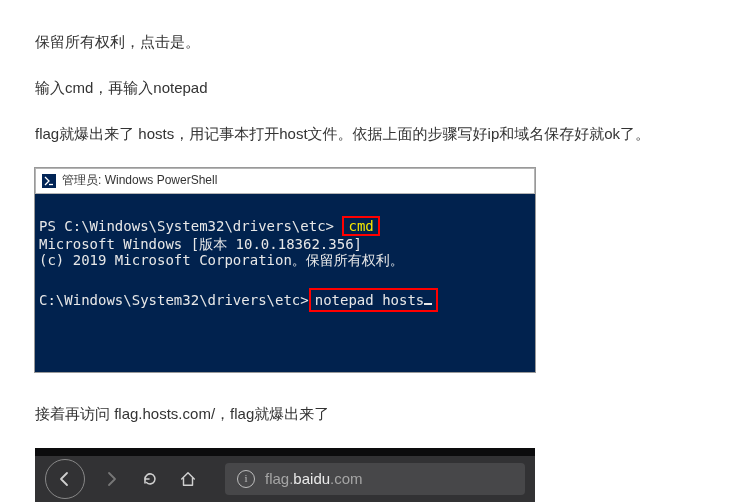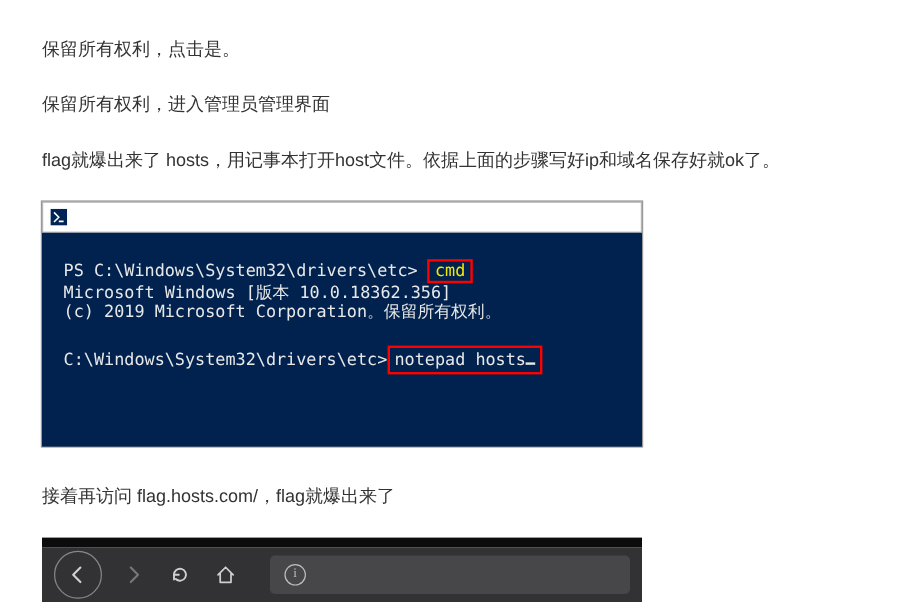--- a/index.html
+++ b/index.html
@@ -35,21 +35,21 @@
   .ps-icon {
     width: 14px; height: 14px;
     display: flex; align-items: center; justify-content: center;
   }
   .ps-body {
     background: #01224e;
     color: #e8e8e8;
     font-family: "NSimSun", "SimSun", Consolas, monospace;
     font-size: 14px;
     line-height: 16px;
-    padding: 6px 2px 60px 18px;
+    padding: 6px 2px 60px 4px;
     position: relative;
     white-space: pre;
   }
   .yellow { color: #f5e800; }
   .hl-box {
     border: 2px solid #ff0000;
     padding: 0 4px;
     display: inline-block;
   }
   .hl-box2 {
@@ -117,32 +117,33 @@
     font-size: 11px;
     color: #bdbdbd;
     font-family: serif;
   }
   .grey { color: #a5a5a5; }
 </style>
 </head>
 <body>
 
 <p class="para">保留所有权利，点击是。</p>
-<p class="para">保留所有权利，进入管理员管理界面</p>
+<p class="para">输入cmd，再输入notepad</p>
 <p class="para">flag就爆出来了 hosts，用记事本打开host文件。依据上面的步骤写好ip和域名保存好就ok了。</p>
 
 <div class="ps-window">
   <div class="ps-titlebar">
     <span class="ps-icon">
       <svg width="14" height="14" viewBox="0 0 14 14">
           <rect x="0" y="0" width="14" height="14" fill="#012456"></rect>
           <path d="M3 3 L7 7 L3 11" stroke="#fff" stroke-width="1.3" fill="none"></path>
           <line x1="7" y1="10.5" x2="11" y2="10.5" stroke="#fff" stroke-width="1.3"></line>
         </svg>
     </span>
+    <span>管理员: Windows PowerShell</span>
   </div>
   <div class="ps-body">
 <span>PS C:\Windows\System32\drivers\etc&gt;</span> <span class="hl-box"><span class="yellow">cmd</span></span>
 <span>Microsoft Windows [版本 10.0.18362.356]</span>
 <span>(c) 2019 Microsoft Corporation。保留所有权利。</span>
 
 <span>C:\Windows\System32\drivers\etc&gt;</span><span class="hl-box2"><span>notepad hosts</span><span class="cursor"></span></span>
 </div>
 </div>
 
@@ -167,15 +168,16 @@
           <path d="M4 13 L4 9 L8 9" stroke="#cfcfcf" stroke-width="1.6" fill="none" stroke-linecap="round" stroke-linejoin="round"></path>
         </svg>
     </div>
     <div class="nav-btn">
       <svg width="20" height="20" viewBox="0 0 20 20">
           <path d="M3 10 L10 3 L17 10 M5 9 V17 H15 V9" stroke="#cfcfcf" stroke-width="1.6" fill="none" stroke-linecap="round" stroke-linejoin="round"></path>
         </svg>
     </div>
     <div class="urlbar">
       <span class="info">i</span>
+      <span><span class="grey">flag.</span><span>baidu</span><span class="grey">.com</span></span>
     </div>
   </div>
 </div>
 
 </body></html>

